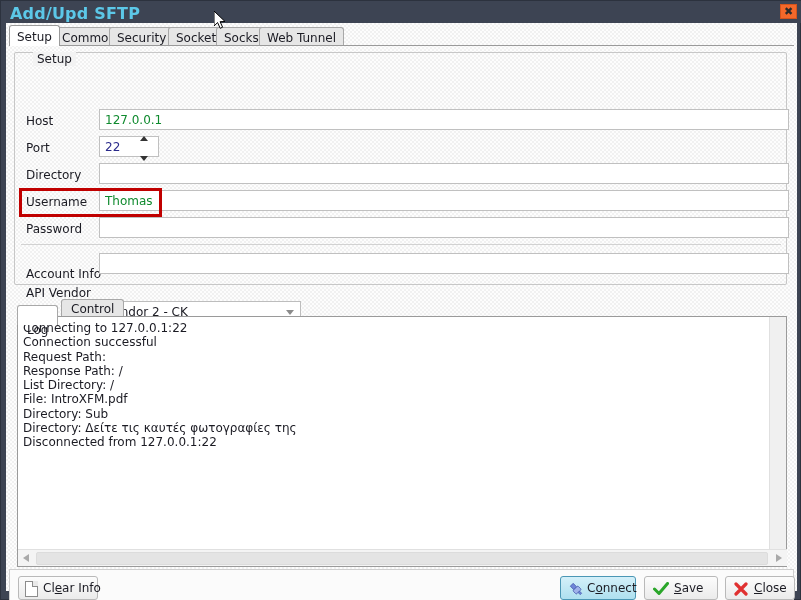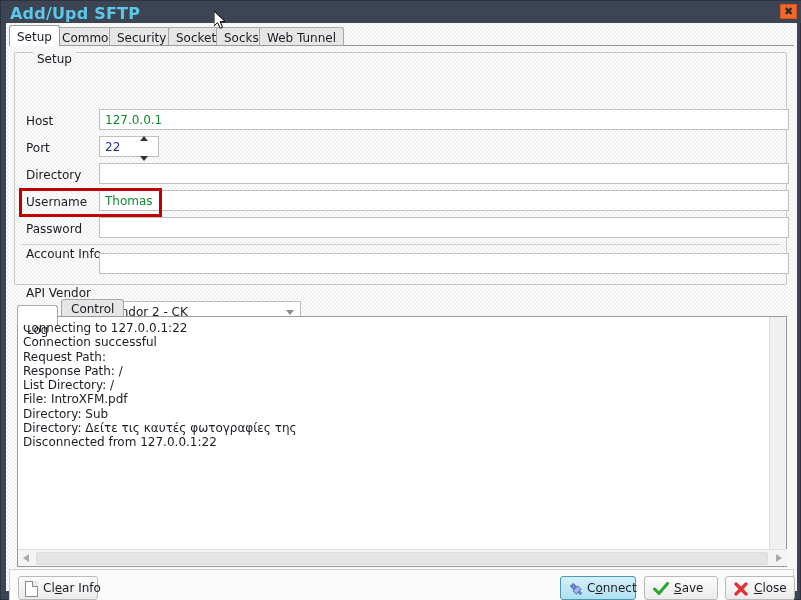--- a/index.html
+++ b/index.html
@@ -402,21 +402,21 @@
 
       <div class="frm-label" style="left:17px; top:150px;">Username</div>
       <input class="frm-input green" style="left: 90px; top: 145px; width: 690px; height: 21px;" value="Thomas">
       <div id="red-highlight"></div>
 
       <div class="frm-label" style="left:17px; top:177px;">Password</div>
       <input class="frm-input" type="password" style="left: 90px; top: 172px; width: 690px; height: 21px;" value="">
 
       <div id="sep-rule"></div>
 
-      <div class="frm-label" style="left:17px; top:202px;text-align:right;">Account Info</div>
+      <div class="frm-label" style="left:17px; top:222px;text-align:right;">Account Info</div>
       <input class="frm-input" style="left: 90px; top: 208px; width: 690px; height: 21px;" value="">
 
       <div class="frm-label" style="left:17px; top:241px;">API Vendor</div>
       <div id="api-combo">
         <div class="val">Vendor 2 - CK</div>
         <div class="arrowbox">
             <span class="tri"></span>
           </div>
       </div>
 

